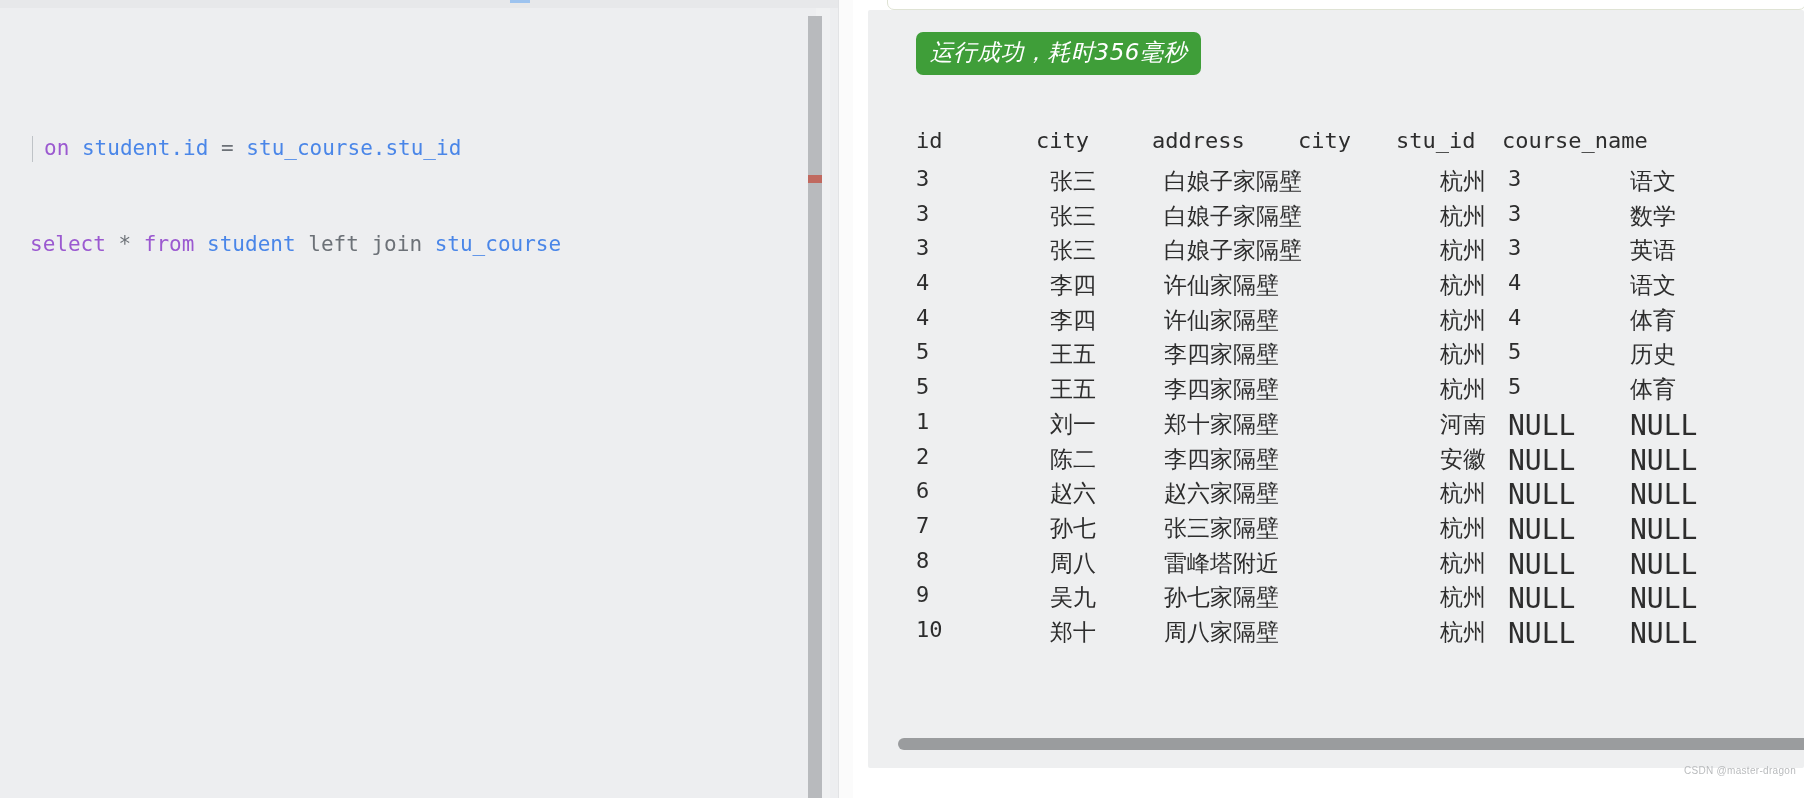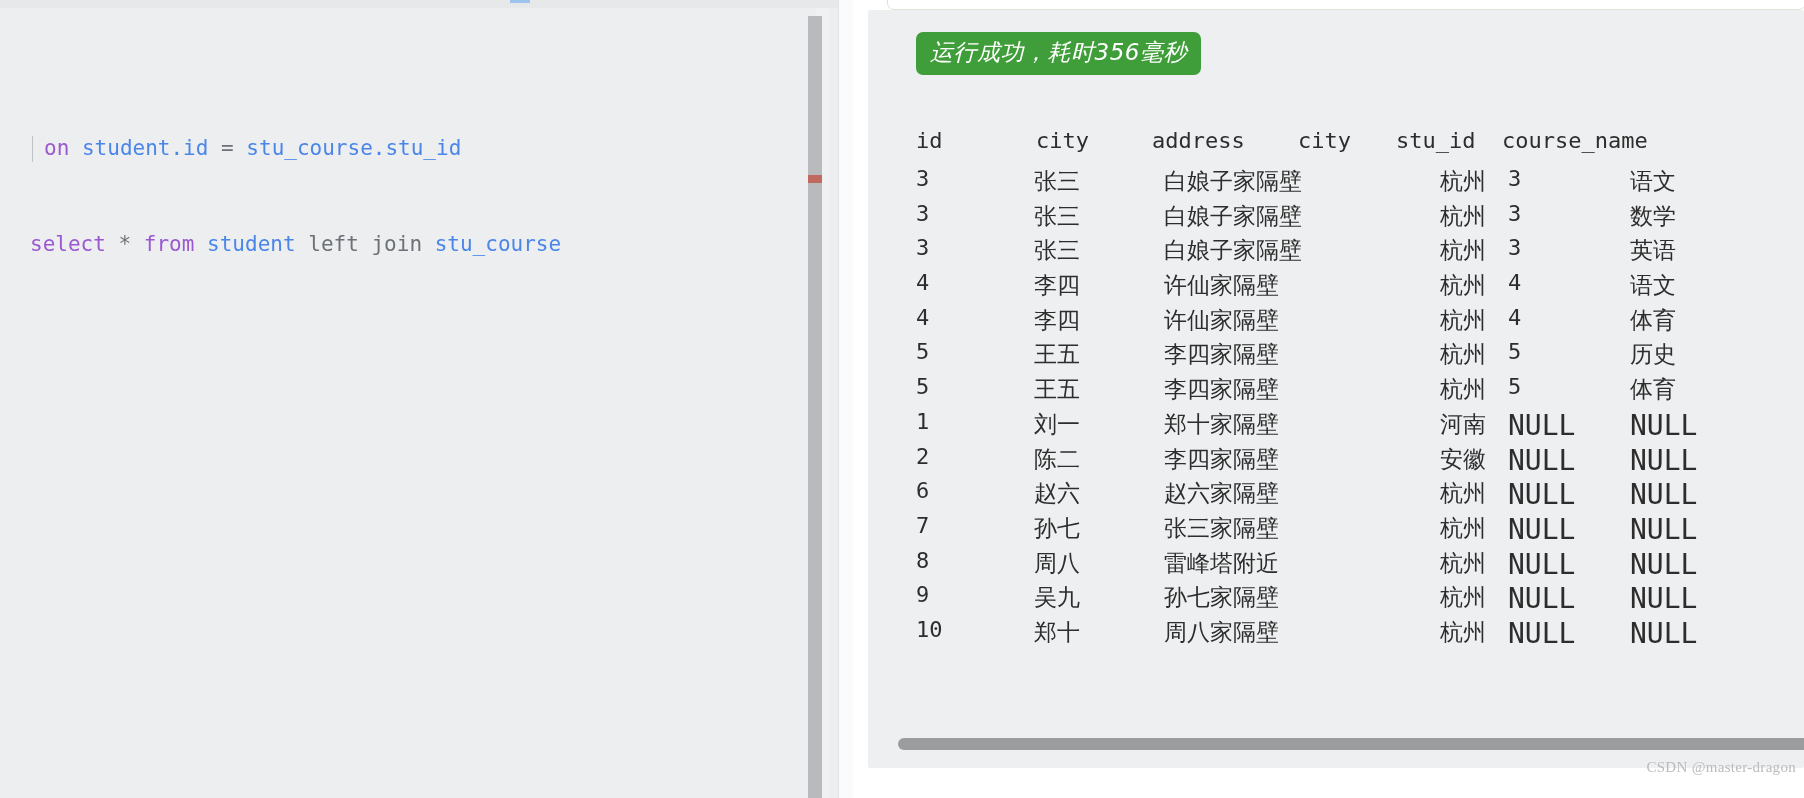--- a/index.html
+++ b/index.html
@@ -198,21 +198,21 @@
   
   .h-id          { left: 0px; }
   .h-name        { left: 120px; }
   .h-address     { left: 236px; }
   .h-city        { left: 382px; }
   .h-stu_id      { left: 480px; text-align: center; }
   .h-course_name { left: 586px; }
 
   
   .c-id          { left: 0px; }
-  .c-name        { left: 118px; }
+  .c-name        { left: 134px; }
   .c-address     { left: 248px; }
   .c-city        { left: 488px; margin-left: 36px; }
   .c-stu_id      { left: 592px; }
   .c-course_name { left: 706px; margin-left: 8px; }
 
   .cell.rt-null { font-family: "DejaVu Sans Mono", "Liberation Mono", monospace; font-size: 28px; }
 
   
   .result-hscroll-track {
     position: absolute;
@@ -229,22 +229,22 @@
     width: 920px;
     height: 12px;
     background: #9a9c9e;
     border-radius: 6px;
   }
 
   .watermark {
     position: absolute;
     right: 8px;
     bottom: 22px;
-    font-family: Liberation Serif, serif;
-    font-size: 15px;
+    font-family: Liberation Sans, sans-serif;
+    font-size: 10px;
     color: #b9bbbd;
     letter-spacing: 0.3px;
   }
 </style>
 </head>
 <body>
 
 <div id="app">
 
   <div class="editor-pane">

